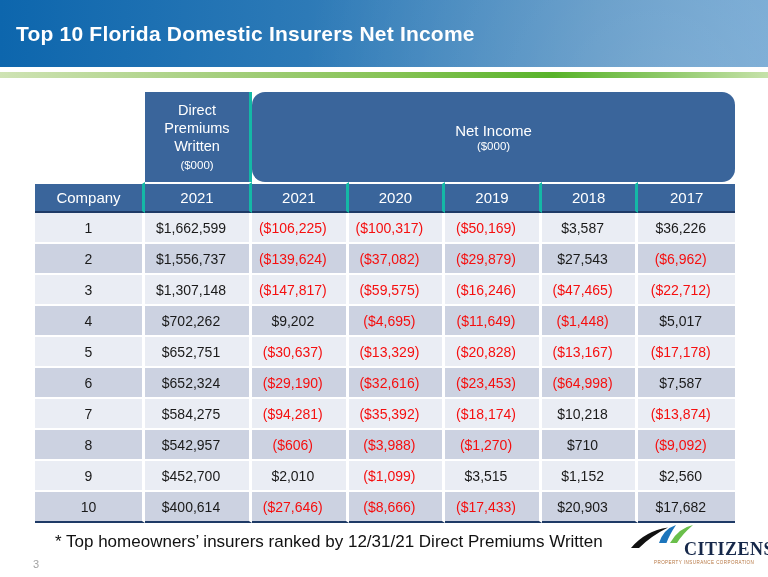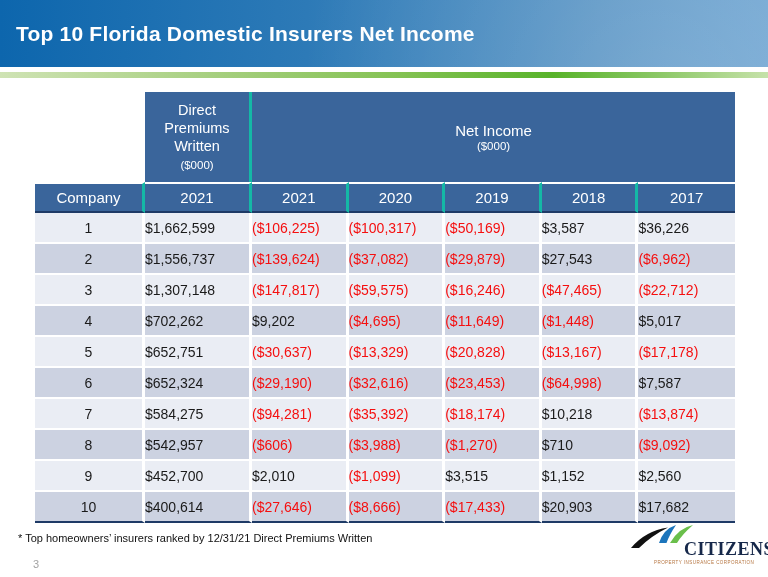--- a/index.html
+++ b/index.html
@@ -37,39 +37,39 @@
   col.c-dpw{width:107px}
   col.c-year{width:96.6px}
   th,td{padding:0;box-sizing:border-box;}
   .hdr{
     background:var(--header-blue);color:#fff;font-weight:normal;text-align:center;
     border-right:3px solid #14b8a6;
   }
   .corner{background:#fff;border:none;}
   .h-dpw{height:90px;font-size:14.5px;line-height:18px;vertical-align:middle;}
   .h-dpw .unit,.h-ni .unit{font-size:11.5px;display:block;margin-top:1px;}
-  .h-ni{height:90px;font-size:15px;vertical-align:middle;border-right:none;}
+  .h-ni{height:90px;font-size:15px;vertical-align:middle;border-right:none;border-radius:13px;}
   .h-col{
     height:31px;font-size:15px;vertical-align:middle;
     border-top:2px solid #fff;border-bottom:2px solid var(--table-border-navy);
   }
   .h-col.lastcol{border-right:none;}
   tbody td{
     height:31px;font-size:14px;color:#1a1a1a;vertical-align:middle;
     border-right:3px solid #fff;border-bottom:2px solid #fff;
   }
   tbody td:last-child{border-right:none;}
   tbody tr.odd td{background:var(--row-light);}
   tbody tr.even td{background:var(--row-dark);}
   tbody tr.last td{border-bottom:2px solid var(--table-border-navy);}
-  td.num{text-align:left;padding-right:12px;}
+  td.num{text-align:center;padding-right:12px;}
   td.center{text-align:center;}
   td.neg{color:var(--negative-red);}
   
-  .footnote{margin:9px 0 0 18px;font-size:11px;color:#111;}
+  .footnote{margin:9px 0 0 55px;font-size:17px;color:#111;}
   .pagenum{position:absolute;left:33px;bottom:7px;font-size:11px;color:#a3a3a3;}
   
   .logo{position:absolute;right:24px;bottom:5px;width:122px;height:47px;}
   .logo .swoosh{position:absolute;left:8px;top:0;}
   .logo-name{
     position:absolute;left:30px;top:14px;font-family:"Liberation Serif","DejaVu Serif",serif;
     font-weight:bold;font-size:18px;letter-spacing:.5px;color:#16284a;margin-left:32px;
   }
   .logo-tagline{
     position:absolute;left:32px;top:35px;font-size:4.5px;letter-spacing:.45px;color:#b5743f;white-space:nowrap;

